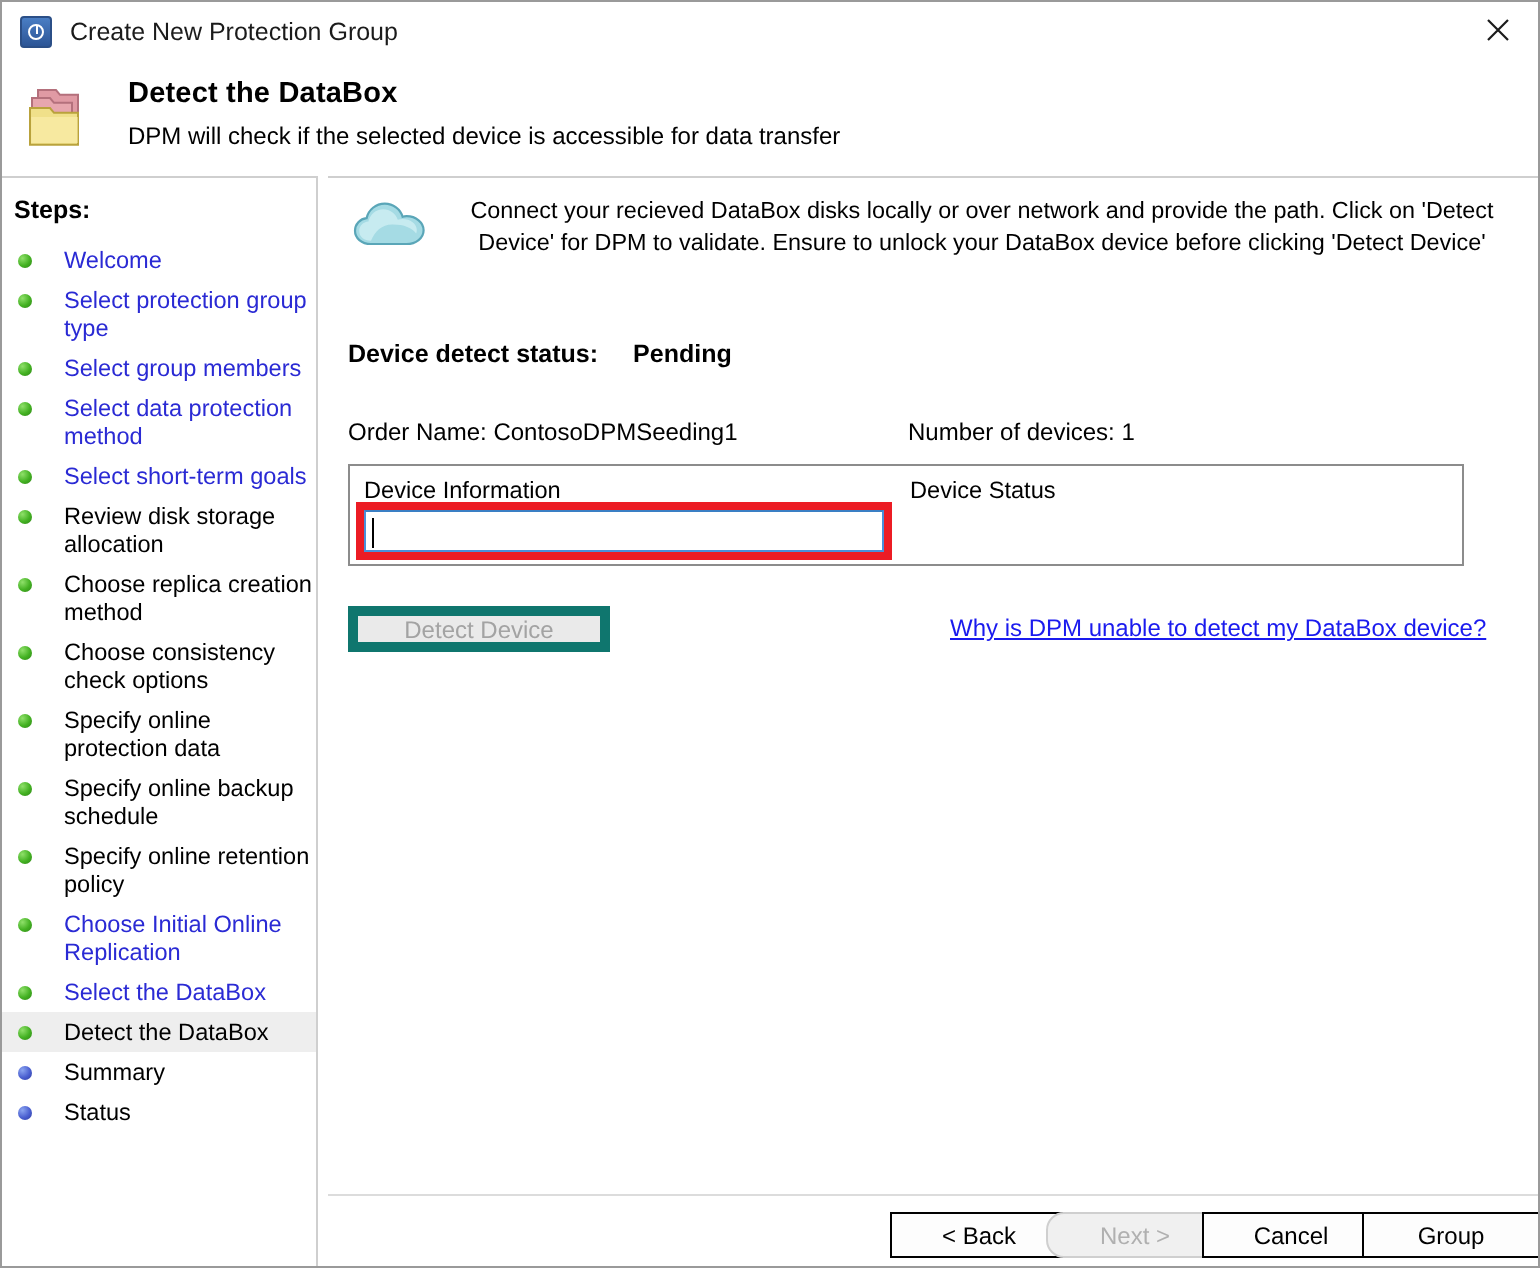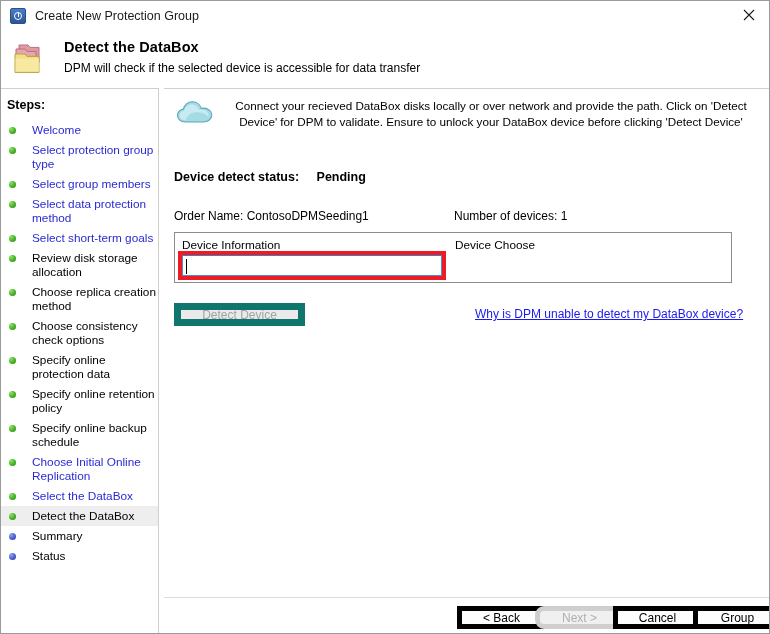--- a/index.html
+++ b/index.html
@@ -260,21 +260,21 @@
   }
 
   
   .detect-btn {
     position: absolute;
     left: 10px; top: 214px;
     width: 131px;
     height: 23px;
     box-sizing: border-box;
     background: #eaeaea;
-    border: 7px solid #0f766e;
+    border: 5px solid #0f766e;
     color: #a3a3a3;
     font-size: 12px;
     font-family: "Liberation Sans", sans-serif;
     display: flex;
     align-items: center;
     justify-content: center;
     cursor: default;
   }
 
   .help-link {
@@ -297,29 +297,28 @@
     border-top: 1px solid #dcdcdc;
     box-sizing: border-box;
   }
   .btn {
     position: absolute;
     top: 8px;
     width: 89px;
     height: 23px;
     box-sizing: border-box;
     background: #fdfdfd;
-    border: 5px solid #000000;
+    border: 1px solid #000000;
     font-size: 12px;
     font-family: "Liberation Sans", sans-serif;
     color: #000000;
     display: flex;
     align-items: center;
     justify-content: center;
     cursor: default;
-    margin-left: 12px;
   }
   .btn.disabled {
     background: #f0f0f0;
     border-color: #cfcfcf;
     color: #b0b0b0;
     border-radius: 9px;
   }
   .btn.b-back   { left: 281px; }
   .btn.b-next   { left: 359px; }
   .btn.b-cancel { left: 437px; }
@@ -358,22 +357,22 @@
     <div class="steps-list" id="steps-list">
         <div class="step"><span class="bullet"></span><span class="txt">Welcome</span></div>
         <div class="step"><span class="bullet"></span><span class="txt">Select protection group type</span></div>
         <div class="step"><span class="bullet"></span><span class="txt">Select group members</span></div>
         <div class="step"><span class="bullet"></span><span class="txt">Select data protection method</span></div>
         <div class="step"><span class="bullet"></span><span class="txt">Select short-term goals</span></div>
         <div class="step plain"><span class="bullet"></span><span class="txt">Review disk storage allocation</span></div>
         <div class="step plain"><span class="bullet"></span><span class="txt">Choose replica creation method</span></div>
         <div class="step plain"><span class="bullet"></span><span class="txt">Choose consistency check options</span></div>
         <div class="step plain"><span class="bullet"></span><span class="txt">Specify online protection data</span></div>
+        <div class="step plain"><span class="bullet"></span><span class="txt">Specify online backup schedule</span></div>
         <div class="step plain"><span class="bullet"></span><span class="txt">Specify online retention policy</span></div>
-        <div class="step plain"><span class="bullet"></span><span class="txt">Specify online backup schedule</span></div>
         <div class="step"><span class="bullet"></span><span class="txt">Choose Initial Online Replication</span></div>
         <div class="step"><span class="bullet"></span><span class="txt">Select the DataBox</span></div>
         <div class="step current"><span class="bullet"></span><span class="txt">Detect the DataBox</span></div>
         <div class="step plain future"><span class="bullet"></span><span class="txt">Summary</span></div>
         <div class="step plain future"><span class="bullet"></span><span class="txt">Status</span></div>
       </div>
   </div>
 
   <div class="main">
 
@@ -398,21 +397,21 @@
         <span class="val">ContosoDPMSeeding1</span>
       </span>
       <span class="ndev">
         <span class="lbl">Number of devices:</span>
         <span class="val">1</span>
       </span>
     </div>
 
     <div class="dev-table">
       <div class="col-head c1">Device Information</div>
-      <div class="col-head c2">Device Choose</div>
+      <div class="col-head c2">Device Status</div>
     </div>
 
     <div class="detect-btn">Detect Device</div>
 
     <a class="help-link" href="#">Why is DPM unable to detect my DataBox device?</a>
   </div>
 
   <div class="dev-input">
     <span class="caret"></span>
   </div>

